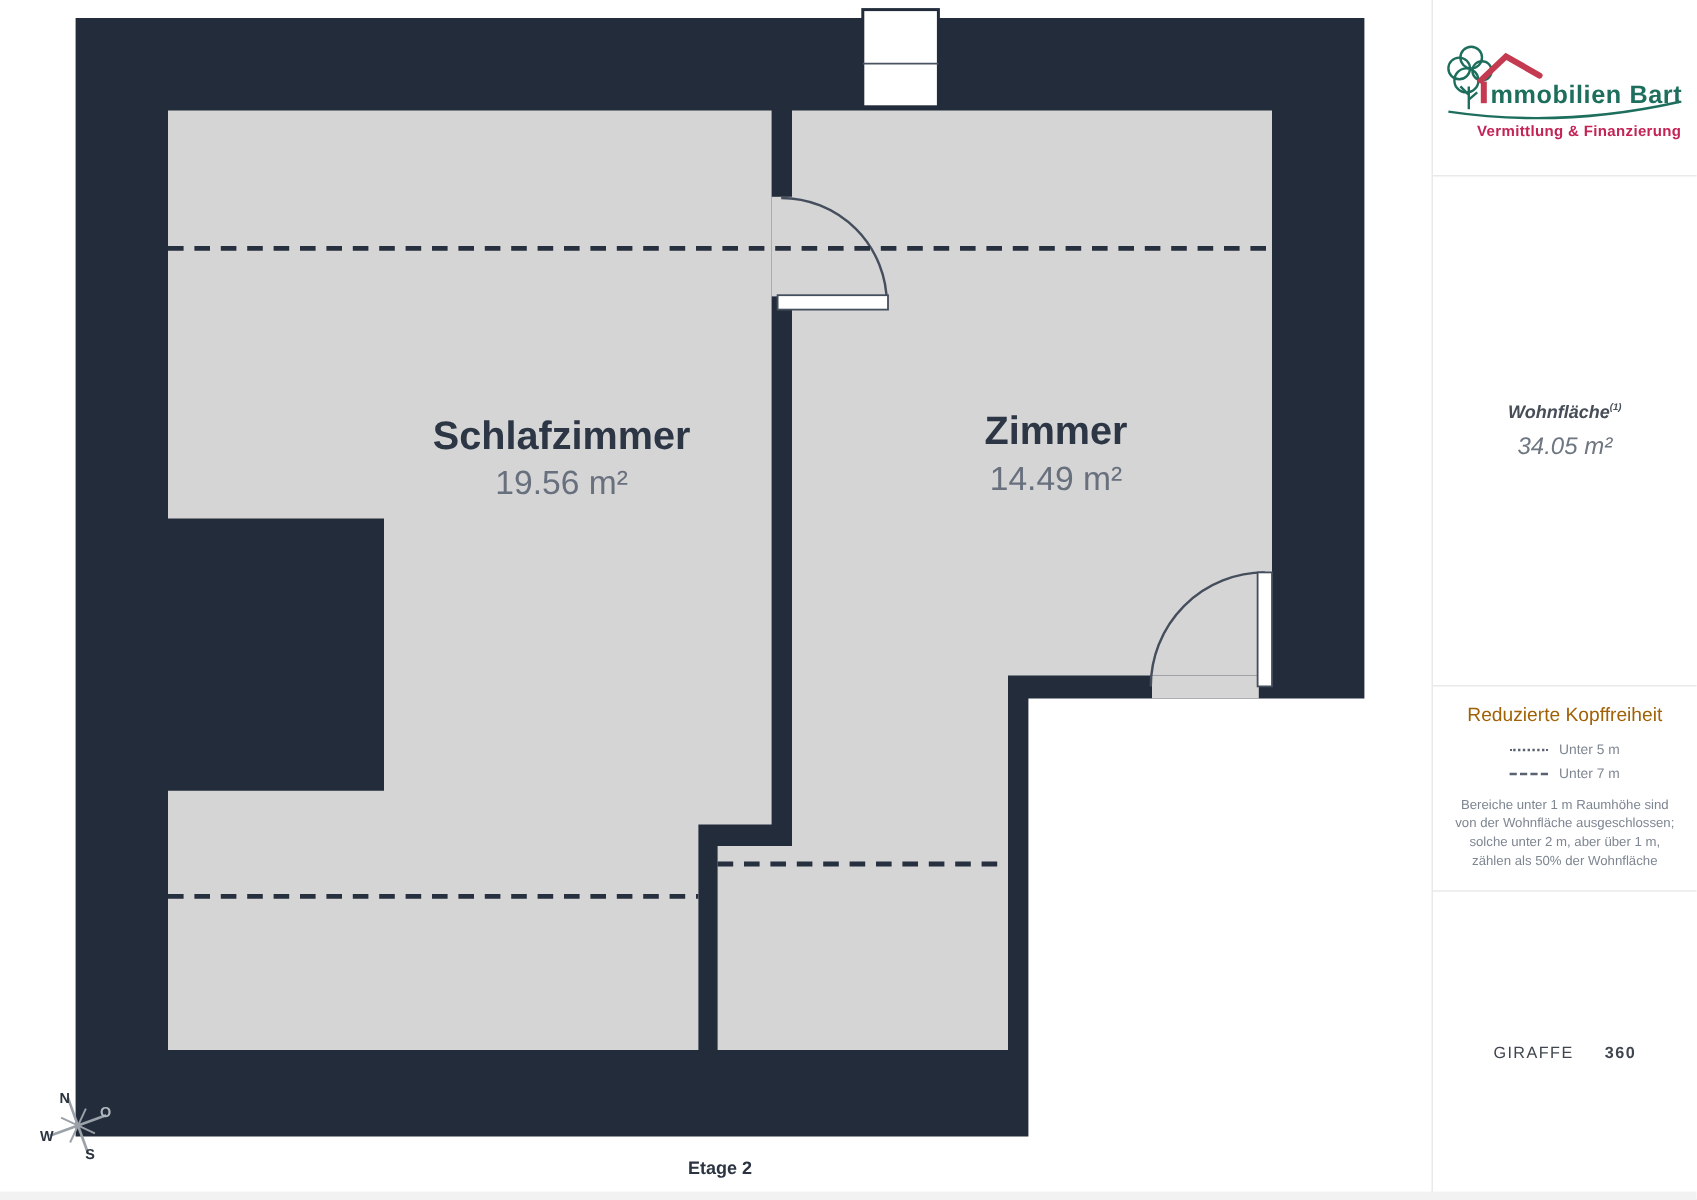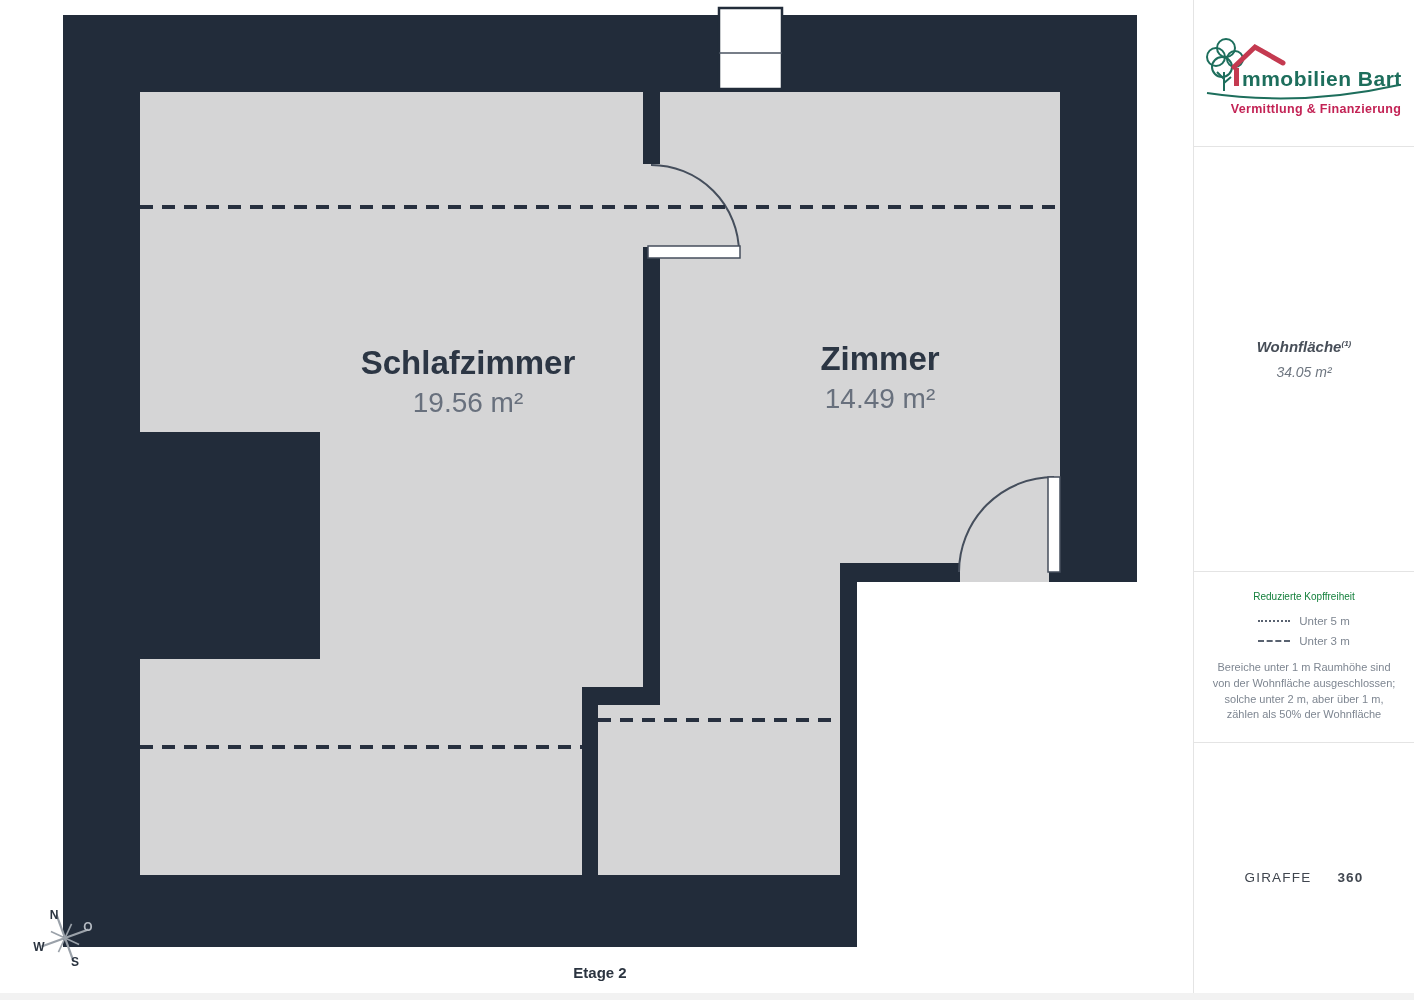--- a/index.html
+++ b/index.html
@@ -24,25 +24,25 @@
   .card { border-bottom:1px solid #e4e4e4; display:flex; flex-direction:column;
           align-items:center; justify-content:center; text-align:center; }
   .card-logo { height:147px; }
   .card-summary { height:425px;font-style:italic; }
   .card-footnote { height:98px; padding:0 16px; }
   .card-legend { height:171px; padding:0 14px; }
   .card-disclaimer { flex:1; padding:0 14px; }
 
   .summary-title { font-size:15px; font-weight:bold; color:#474e58; }
   .summary-title sup { font-size:8px; font-weight:bold; color:#474e58; }
-  .summary-value { font-size:14px; color:#6e7680; margin-top:9px; }
+  .summary-value { font-size:20px; color:#6e7680; margin-top:9px; }
 
   .muted-text { font-size:11px; line-height:1.42; color:#7e8691; }
 
-  .legend-title { font-size:10px; color:#15803d; margin-bottom:9px; }
+  .legend-title { font-size:16px; color:#a16207; margin-bottom:9px; }
   .legend-row { display:flex; align-items:center; gap:9px; margin:4px 0; }
   .legend-line { width:32px; height:0; }
   .legend-line.dotted { border-top:2px dotted #596270; }
   .legend-line.dashed { border-top:2px dashed #596270; }
   .legend-label { font-size:11.5px; color:#7e8691; }
   .legend-note { margin-top:9px; }
 
   .vendor { margin-top:13px; font-size:13.5px; letter-spacing:1.2px; color:#40464f; }
   .vendor .bold { font-weight:bold;margin-left:26px; }
 
@@ -135,21 +135,21 @@
 
 
     <div class="card card-legend">
       <div class="legend-title">Reduzierte Kopffreiheit</div>
       <div class="legend-row">
         <span class="legend-line dotted"></span>
         <span class="legend-label">Unter 5 m</span>
       </div>
       <div class="legend-row">
         <span class="legend-line dashed"></span>
-        <span class="legend-label">Unter 3 m</span>
+        <span class="legend-label">Unter 7 m</span>
       </div>
       <div class="muted-text legend-note">Bereiche unter 1 m Raumhöhe sind von der Wohnfläche ausgeschlossen; solche unter 2 m, aber über 1 m, zählen als 50% der Wohnfläche</div>
     </div>
 
     <div class="card card-disclaimer">
       <div class="vendor">
         <span>GIRAFFE</span><span class="bold">360</span>
       </div>
     </div>
   </div>

